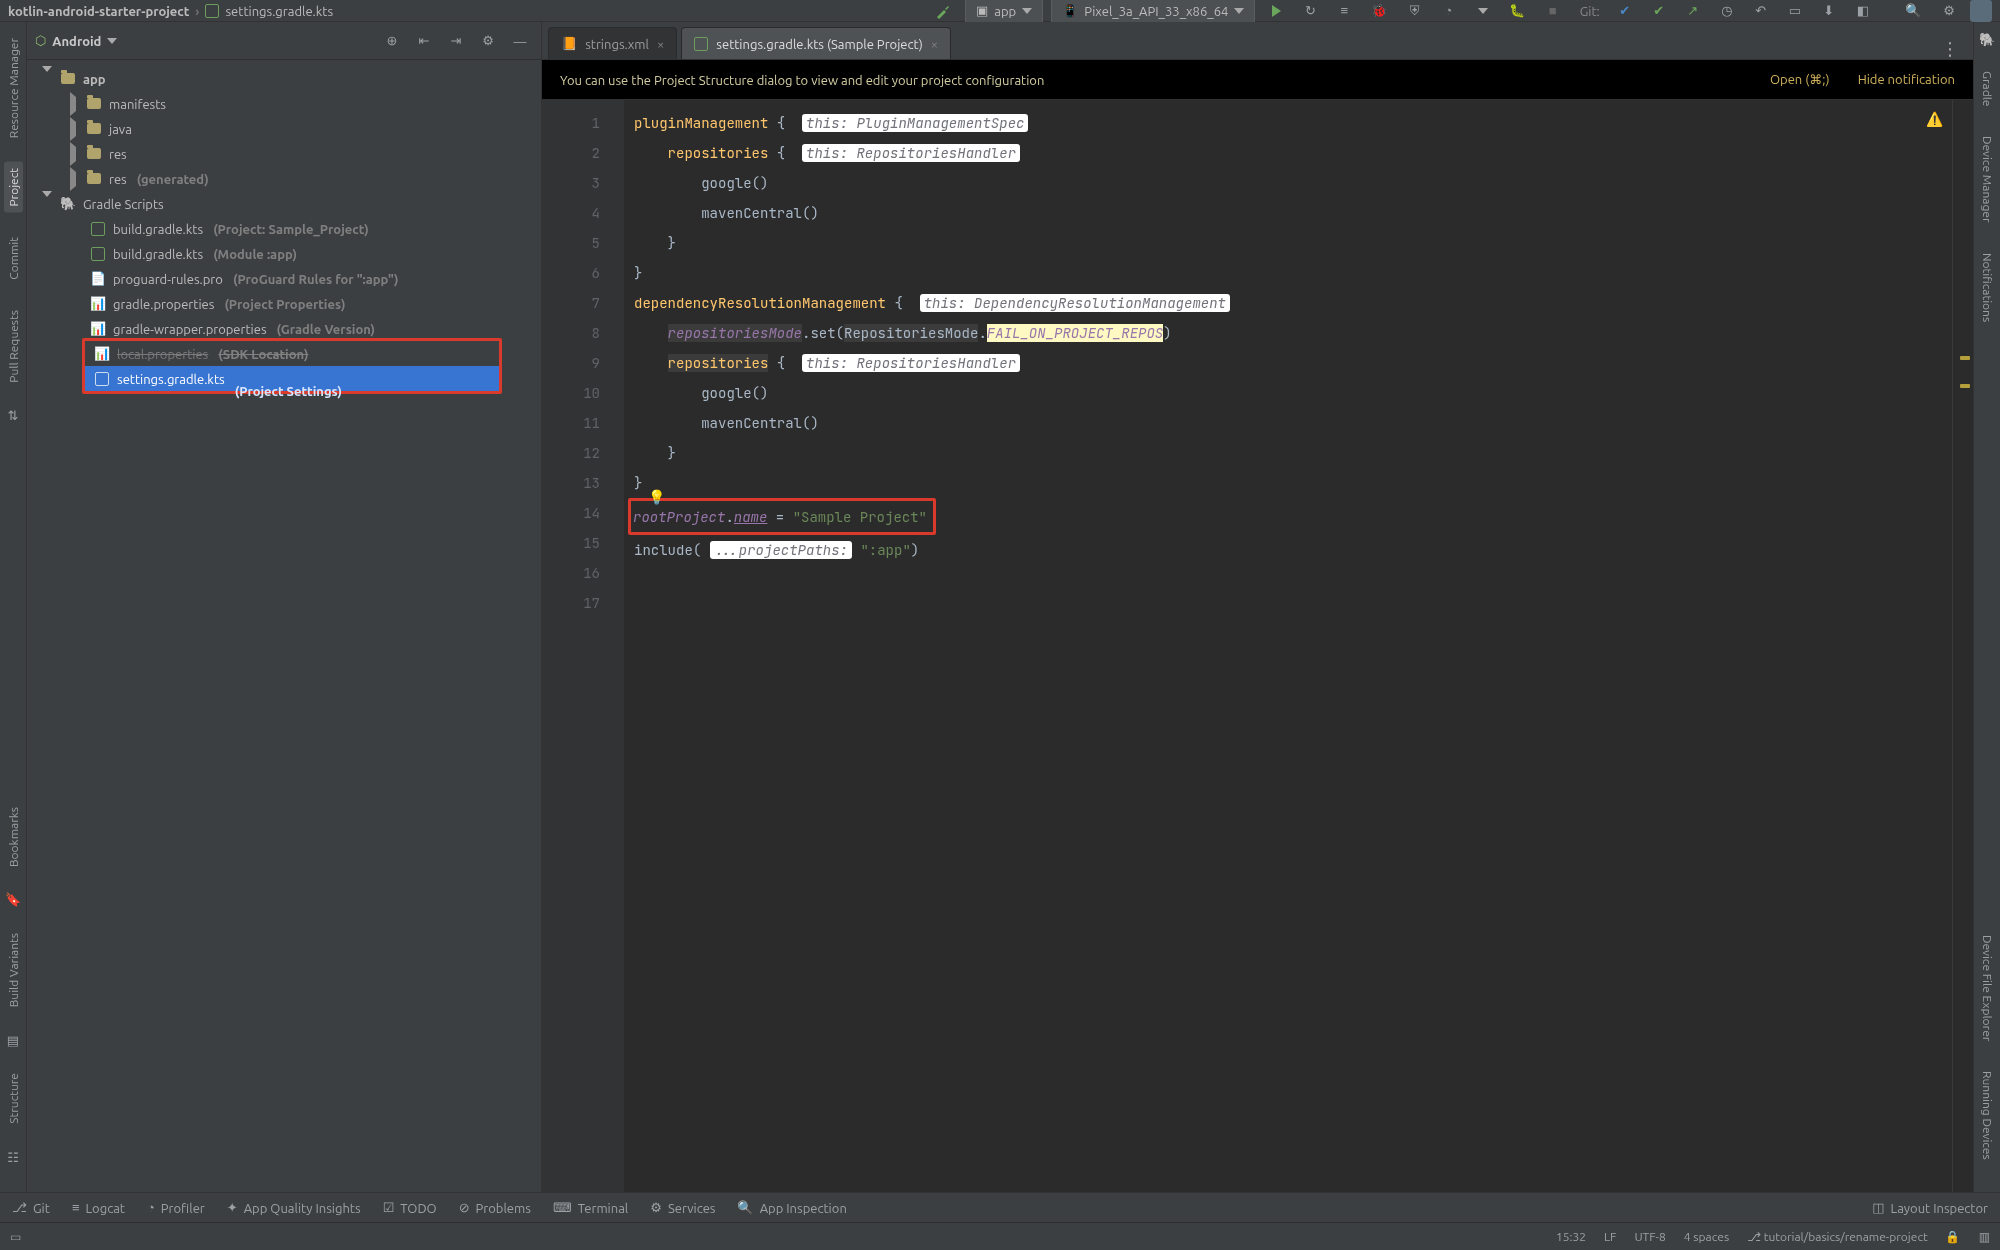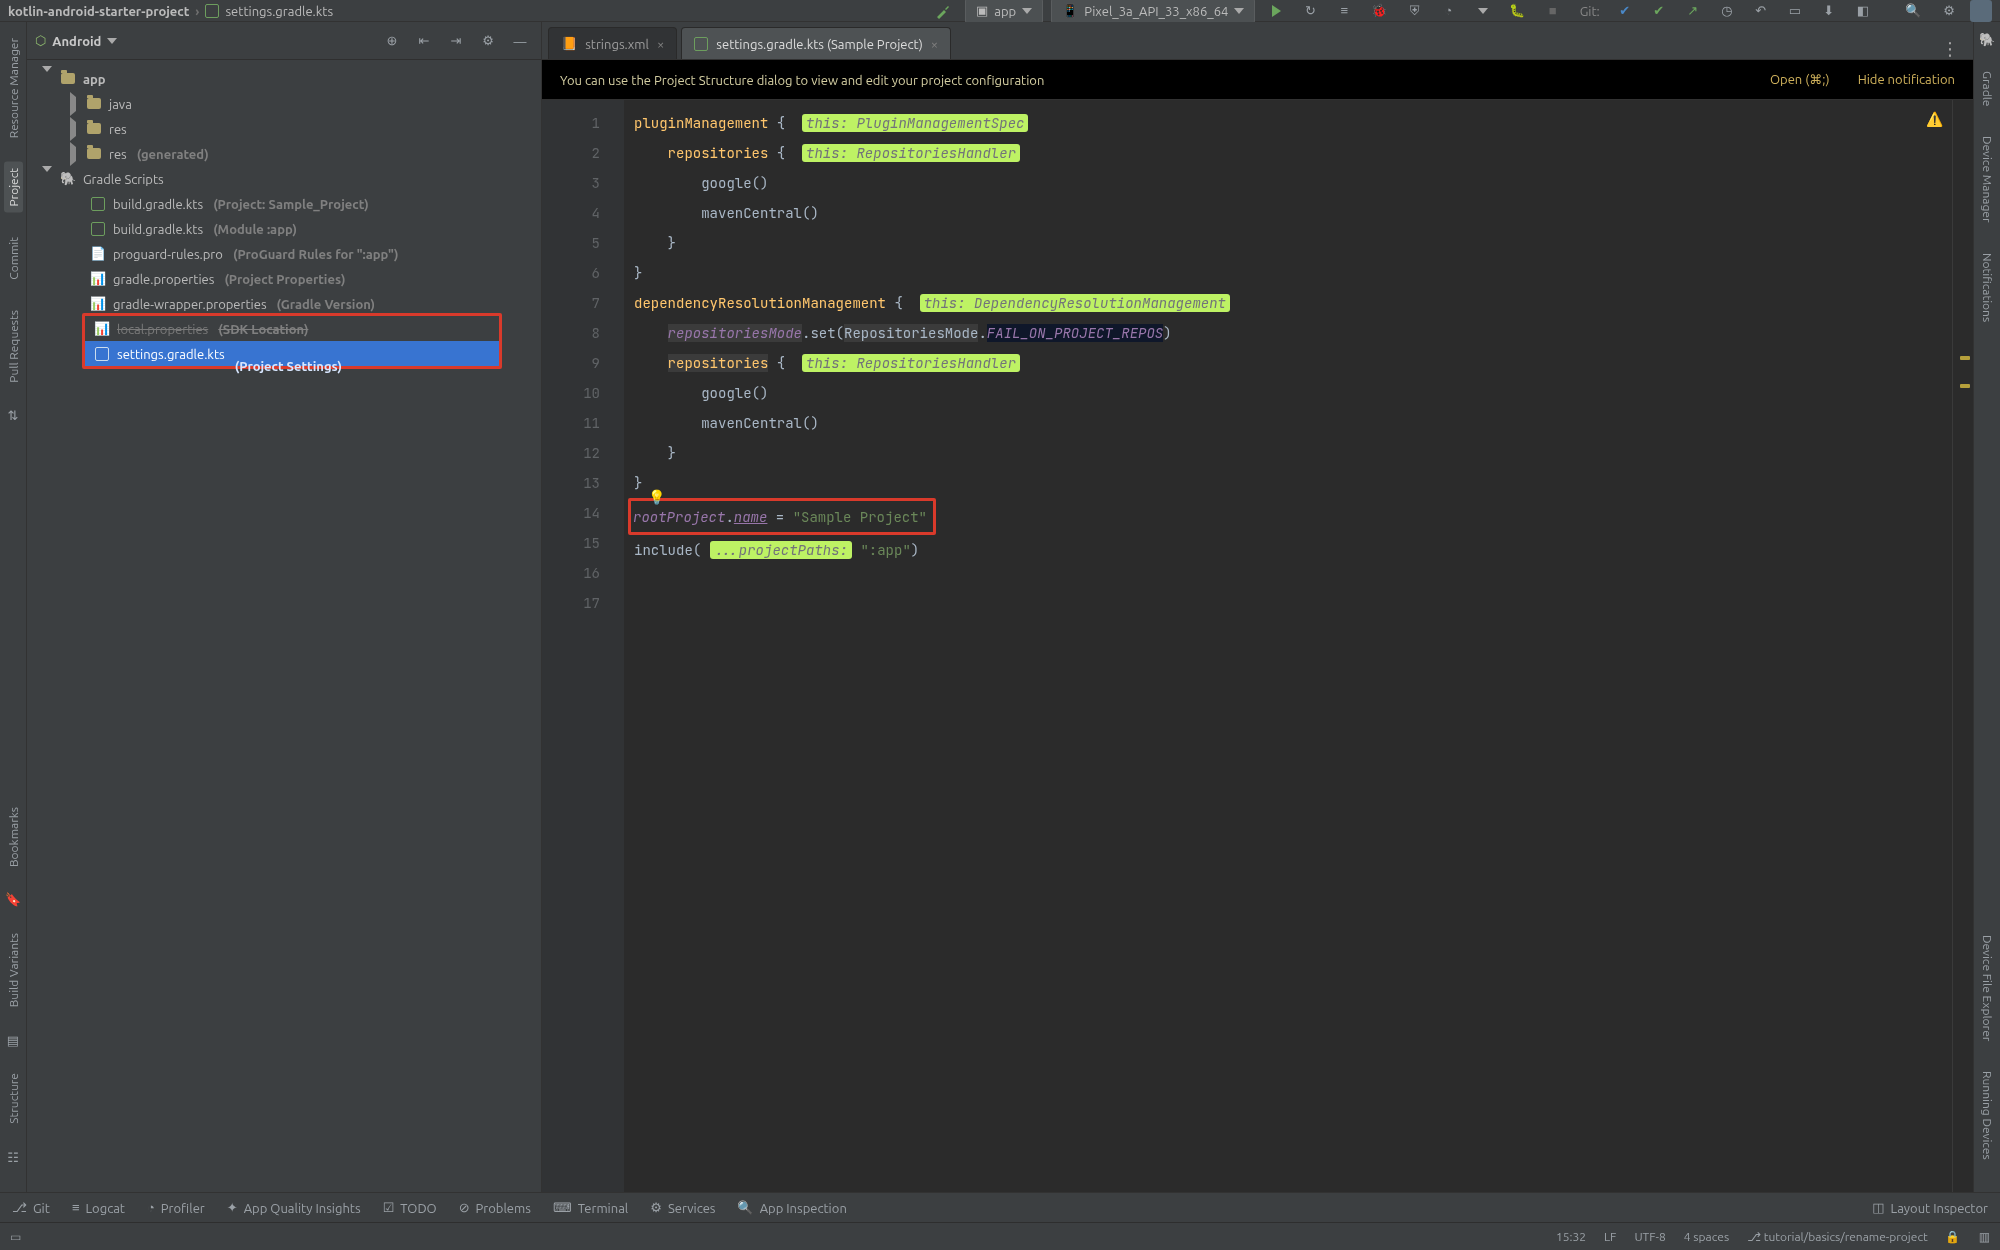--- a/index.html
+++ b/index.html
@@ -99,21 +99,21 @@
   padding:8px 10px 0 0;font:14px/30px "JetBrains Mono", Menlo, monospace;
 }
 .foldcol{width:14px;background:#313335;position:relative;}
 .code{
   flex:1;background:#2b2b2b;font:14px/30px "JetBrains Mono", Menlo, monospace;
   padding:8px 0 0 10px;color:#a9b7c6;position:relative;
 }
 .fn{color:#ffc66d;}
 .str{color:#6a8759;}
 .id2{color:#9876aa;font-style:italic;}
-.hint{color:#72737a;background:#bef264;padding:0 4px;border-radius:3px;font-style:italic;}
+.hint{color:#72737a;background:#ffffff;padding:0 4px;border-radius:3px;font-style:italic;}
 .enum{color:#9876aa;font-style:italic;}
 .redbox{border:3px solid #d93a2b;display:inline-block;padding:1px 6px 0 2px;border-radius:2px;margin-left:-6px;}
 .bulb{position:absolute;left:-12px;top:0;}
 .codeRightGutter{width:1px;border-left:1px solid #3a3a3a;}
 .warnstrip{width:20px;background:#2b2b2b;position:relative;}
 .warnstrip .mk{position:absolute;right:3px;width:10px;height:4px;border-radius:1px;}
 .warnstrip .yw{background:#b59f3b;}
 
 .rightstrip{
   width:27px;background:#3c3f41;border-left:1px solid #323232;
@@ -245,20 +245,27 @@
         <span class="ic">
             <span class="folderic"></span>
           </span>
         <span class="lbl" style="font-weight:600;">app</span>
       </div>
       <div class="node" style="padding-left:40px;">
         <span class="exp"><span class="caretR"></span></span>
         <span class="ic">
             <span class="folderic"></span>
           </span>
+        <span class="lbl">manifests</span>
+      </div>
+      <div class="node" style="padding-left:40px;">
+        <span class="exp"><span class="caretR"></span></span>
+        <span class="ic">
+            <span class="folderic"></span>
+          </span>
         <span class="lbl">java</span>
       </div>
       <div class="node" style="padding-left:40px;">
         <span class="exp"><span class="caretR"></span></span>
         <span class="ic">
             <span class="folderic"></span>
           </span>
         <span class="lbl">res</span>
       </div>
       <div class="node" style="padding-left:40px;">
@@ -351,21 +358,21 @@
       <div class="foldcol"></div>
       <div class="code">
         <div style="position:absolute;right:8px;top:4px;">⚠️</div>
         <div><span class="fn">pluginManagement</span>&nbsp;<span>{</span>&nbsp;&nbsp;<span class="hint">this: PluginManagementSpec</span></div>
         <div>&nbsp;&nbsp;&nbsp;&nbsp;<span class="fn">repositories</span>&nbsp;<span>{</span>&nbsp;&nbsp;<span class="hint">this: RepositoriesHandler</span></div>
         <div>&nbsp;&nbsp;&nbsp;&nbsp;&nbsp;&nbsp;&nbsp;&nbsp;<span>google()</span></div>
         <div>&nbsp;&nbsp;&nbsp;&nbsp;&nbsp;&nbsp;&nbsp;&nbsp;<span>mavenCentral()</span></div>
         <div>&nbsp;&nbsp;&nbsp;&nbsp;<span>}</span></div>
         <div><span>}</span></div>
         <div><span class="fn">dependencyResolutionManagement</span>&nbsp;<span>{</span>&nbsp;&nbsp;<span class="hint">this: DependencyResolutionManagement</span></div>
-        <div>&nbsp;&nbsp;&nbsp;&nbsp;<span class="id2" style="background:#3b3b3b;">repositoriesMode</span><span>.set(</span><span style="background:#3b3b3b;">RepositoriesMode</span><span>.</span><span class="enum" style="background:#0f172a;">FAIL_ON_PROJECT_REPOS</span><span>)</span></div>
+        <div>&nbsp;&nbsp;&nbsp;&nbsp;<span class="id2" style="background:#3b3b3b;">repositoriesMode</span><span>.set(</span><span style="background:#3b3b3b;">RepositoriesMode</span><span>.</span><span class="enum" style="background:#fef9c3;">FAIL_ON_PROJECT_REPOS</span><span>)</span></div>
         <div>&nbsp;&nbsp;&nbsp;&nbsp;<span class="fn" style="background:#3b3b3b;">repositories</span>&nbsp;<span>{</span>&nbsp;&nbsp;<span class="hint">this: RepositoriesHandler</span></div>
         <div>&nbsp;&nbsp;&nbsp;&nbsp;&nbsp;&nbsp;&nbsp;&nbsp;<span>google()</span></div>
         <div>&nbsp;&nbsp;&nbsp;&nbsp;&nbsp;&nbsp;&nbsp;&nbsp;<span>mavenCentral()</span></div>
         <div>&nbsp;&nbsp;&nbsp;&nbsp;<span>}</span></div>
         <div style="position:relative;"><span>}</span><span class="bulb" style="left:14px;top:14px;">💡</span></div>
         <div><span class="redbox"><span class="id2">rootProject</span><span>.</span><span class="id2" style="text-decoration:underline;">name</span><span> = </span><span class="str">"Sample Project"</span></span></div>
         <div><span>include(</span>&nbsp;<span class="hint">...projectPaths:</span>&nbsp;<span class="str">":app"</span><span>)</span></div>
         <div>&nbsp;</div>
       </div>
       <div class="codeRightGutter"></div>

